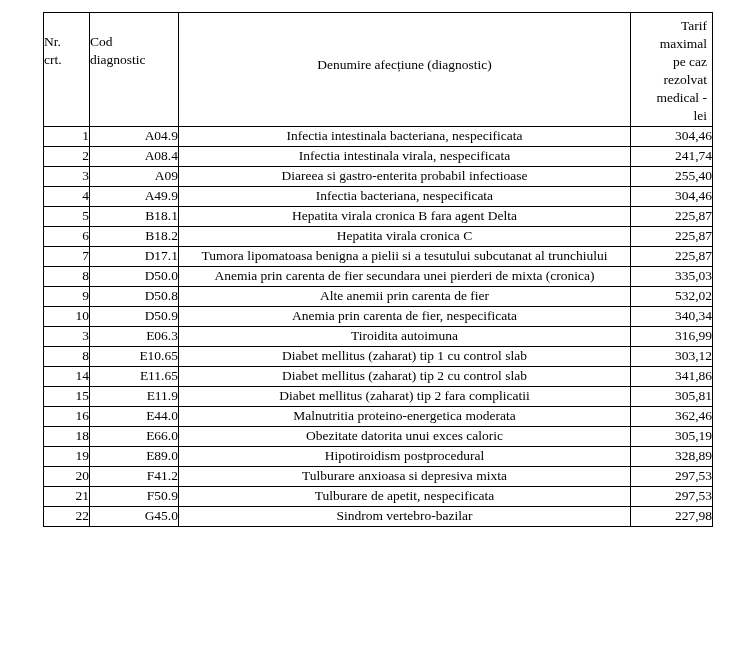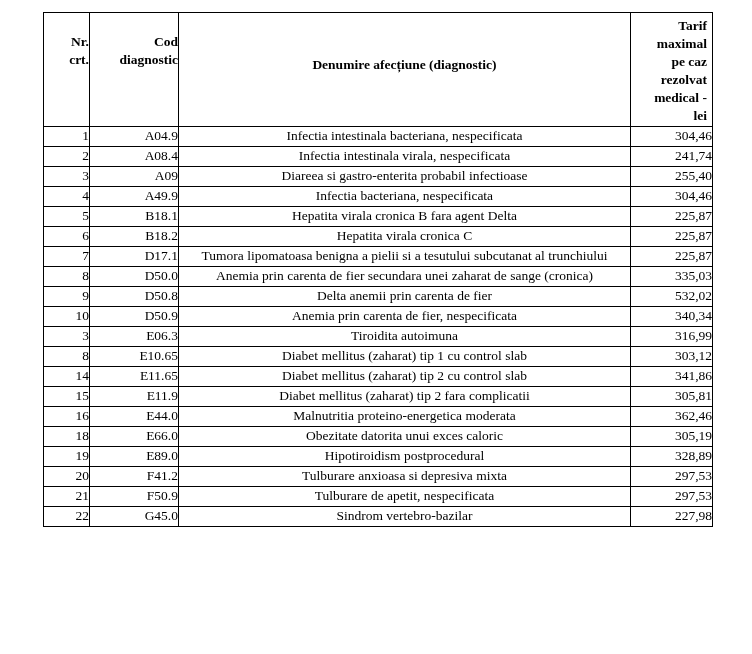--- a/index.html
+++ b/index.html
@@ -37,28 +37,28 @@
 
   #tariff-table th,
   #tariff-table td {
     border: 1px solid #000000;
     padding: 0;
     vertical-align: top;
   }
   
   #tariff-table thead th {
     height: 113px;
-    font-weight: bold;
+    font-weight: normal;
     vertical-align: top;
   }
   .hd-inner {
     padding-top: 20px;
   }
   .hd-nr, .hd-code {
-    text-align: right;
+    text-align: left;
   }
   .hd-name {
     text-align: center;
     padding-top: 43px;
   }
   .hd-tariff {
     text-align: right;
     padding-right: 5px;
     padding-top: 4px;
   }
@@ -167,27 +167,27 @@
         </tr>
         <tr>
           <td class="cell-nr">7</td>
           <td class="cell-code">D17.1</td>
           <td class="cell-name">Tumora lipomatoasa benigna a pielii si a tesutului subcutanat al trunchiului</td>
           <td class="cell-tariff">225,87</td>
         </tr>
         <tr>
           <td class="cell-nr">8</td>
           <td class="cell-code">D50.0</td>
-          <td class="cell-name">Anemia prin carenta de fier secundara unei zaharat de sange (cronica)</td>
+          <td class="cell-name">Anemia prin carenta de fier secundara unei pierderi de mixta (cronica)</td>
           <td class="cell-tariff">335,03</td>
         </tr>
         <tr>
           <td class="cell-nr">9</td>
           <td class="cell-code">D50.8</td>
-          <td class="cell-name">Delta anemii prin carenta de fier</td>
+          <td class="cell-name">Alte anemii prin carenta de fier</td>
           <td class="cell-tariff">532,02</td>
         </tr>
         <tr>
           <td class="cell-nr">10</td>
           <td class="cell-code">D50.9</td>
           <td class="cell-name">Anemia prin carenta de fier, nespecificata</td>
           <td class="cell-tariff">340,34</td>
         </tr>
         <tr>
           <td class="cell-nr">3</td>

